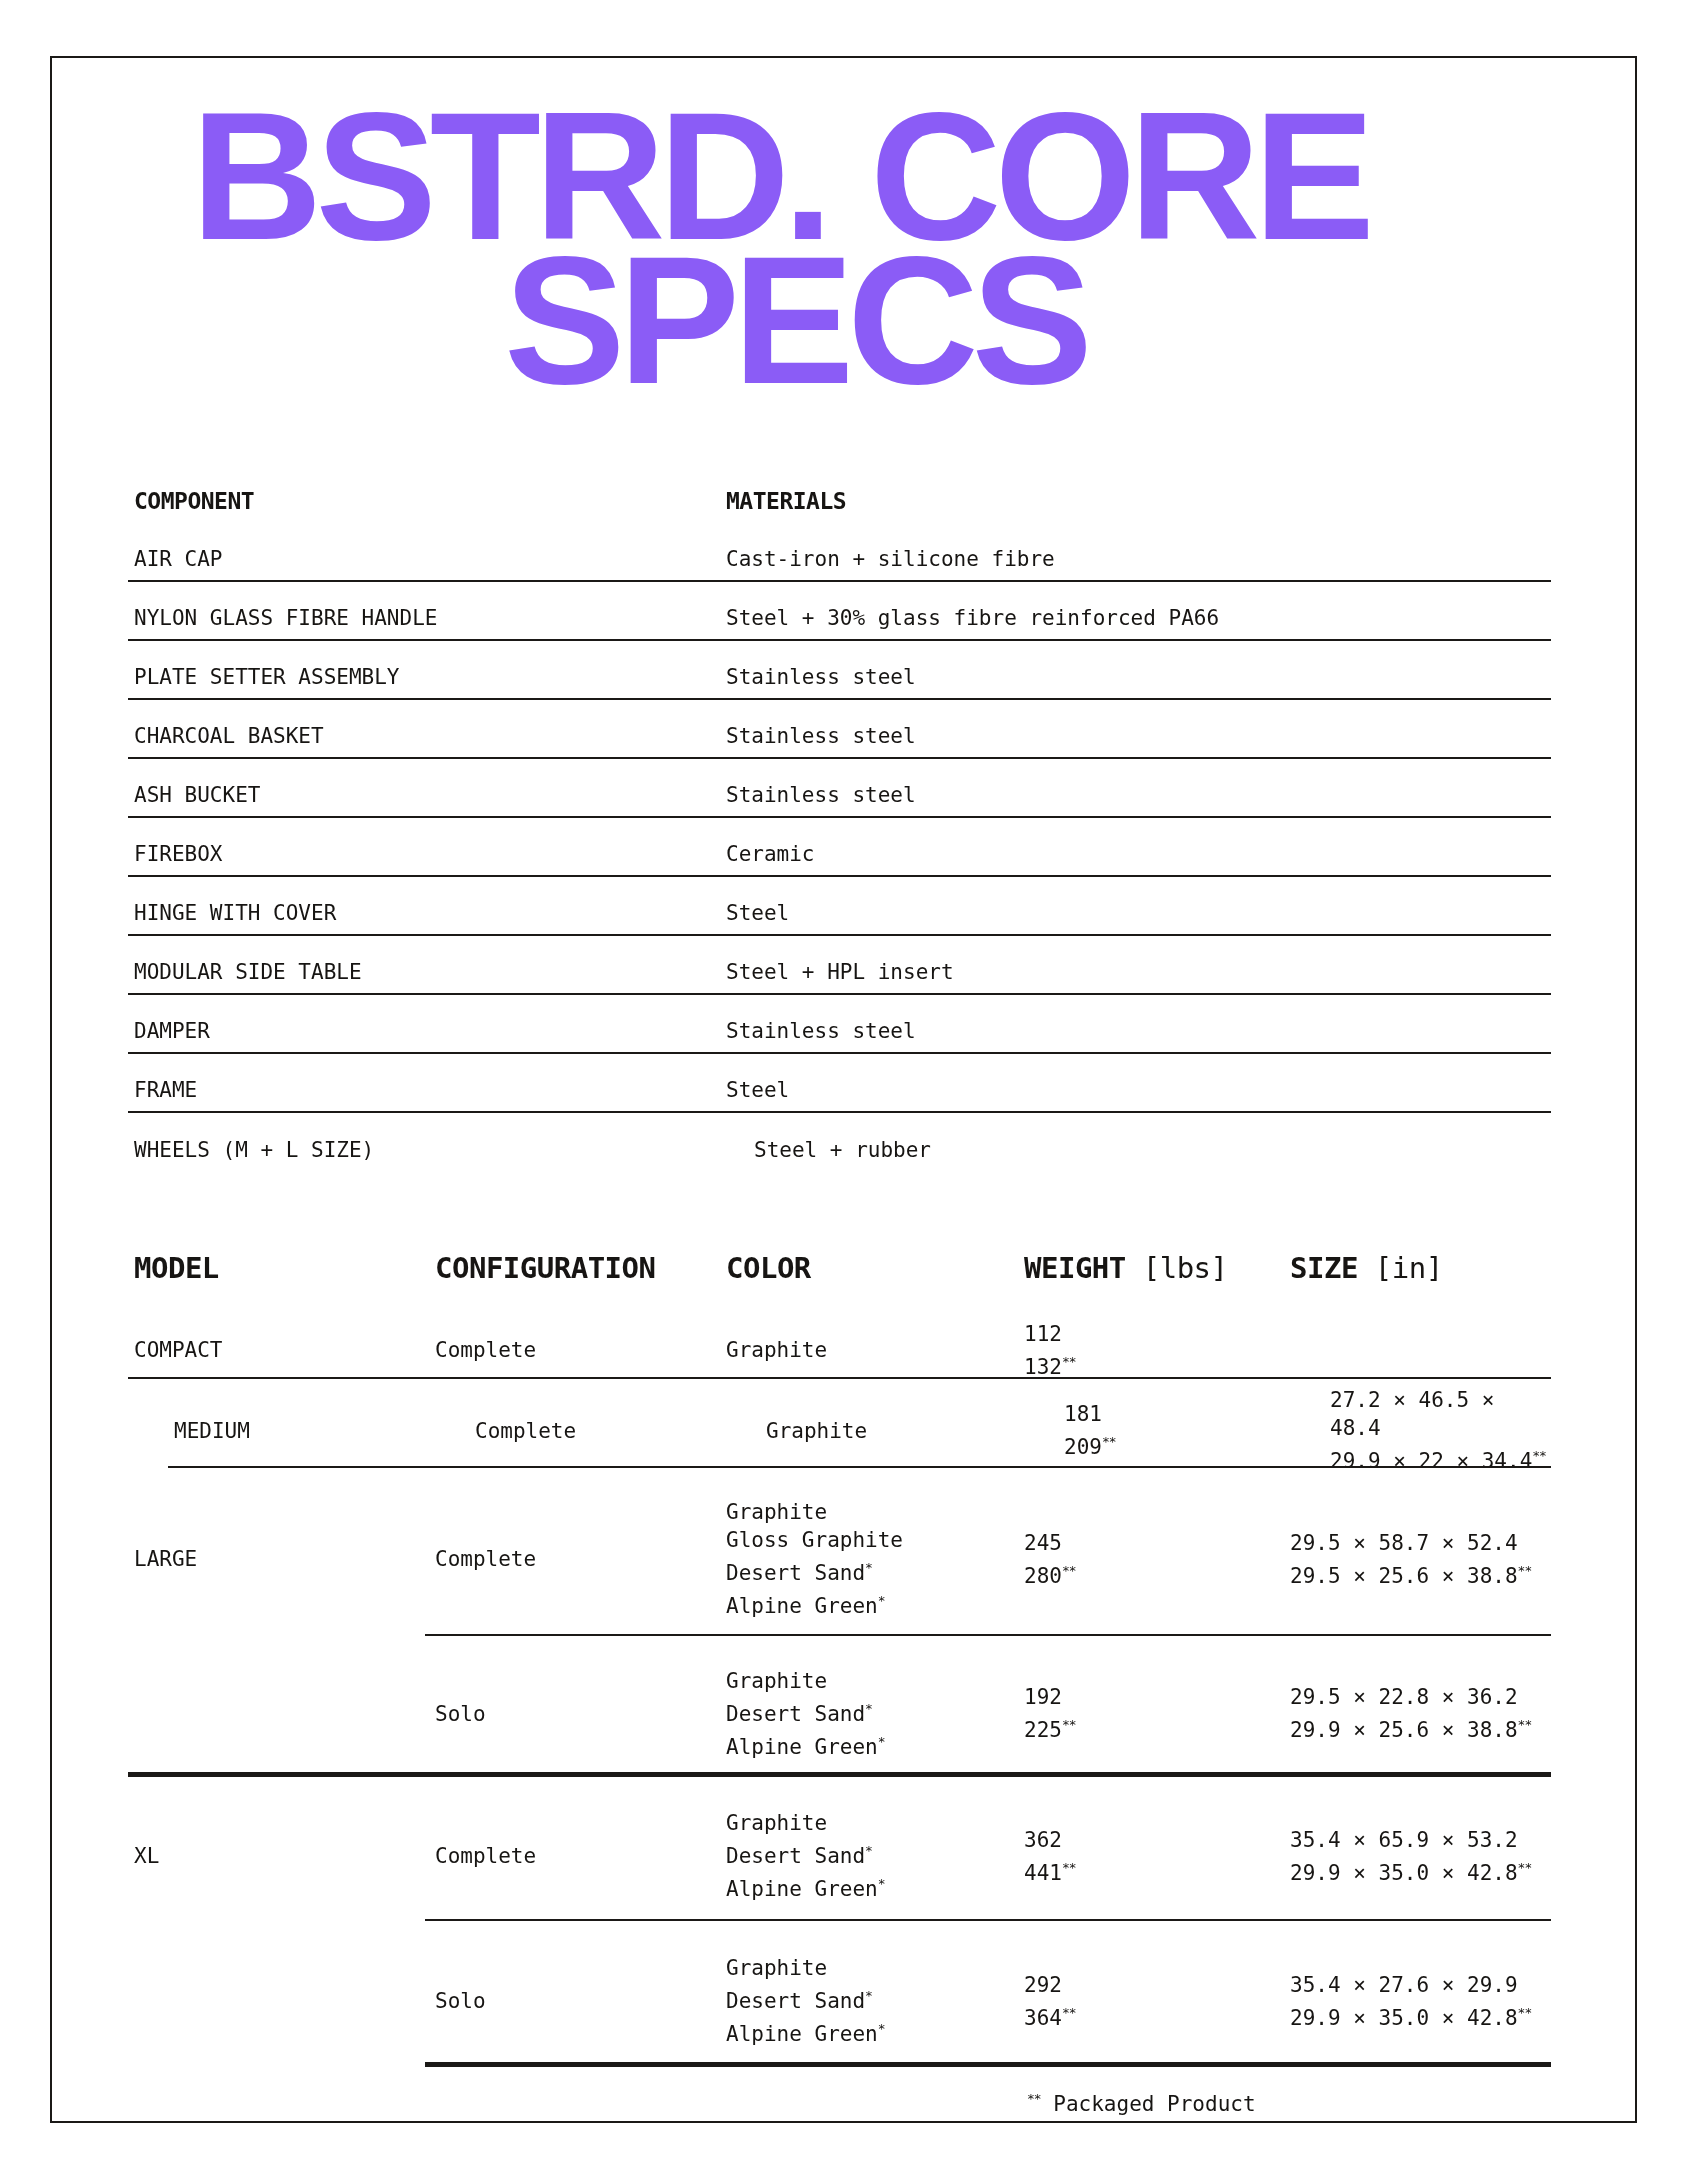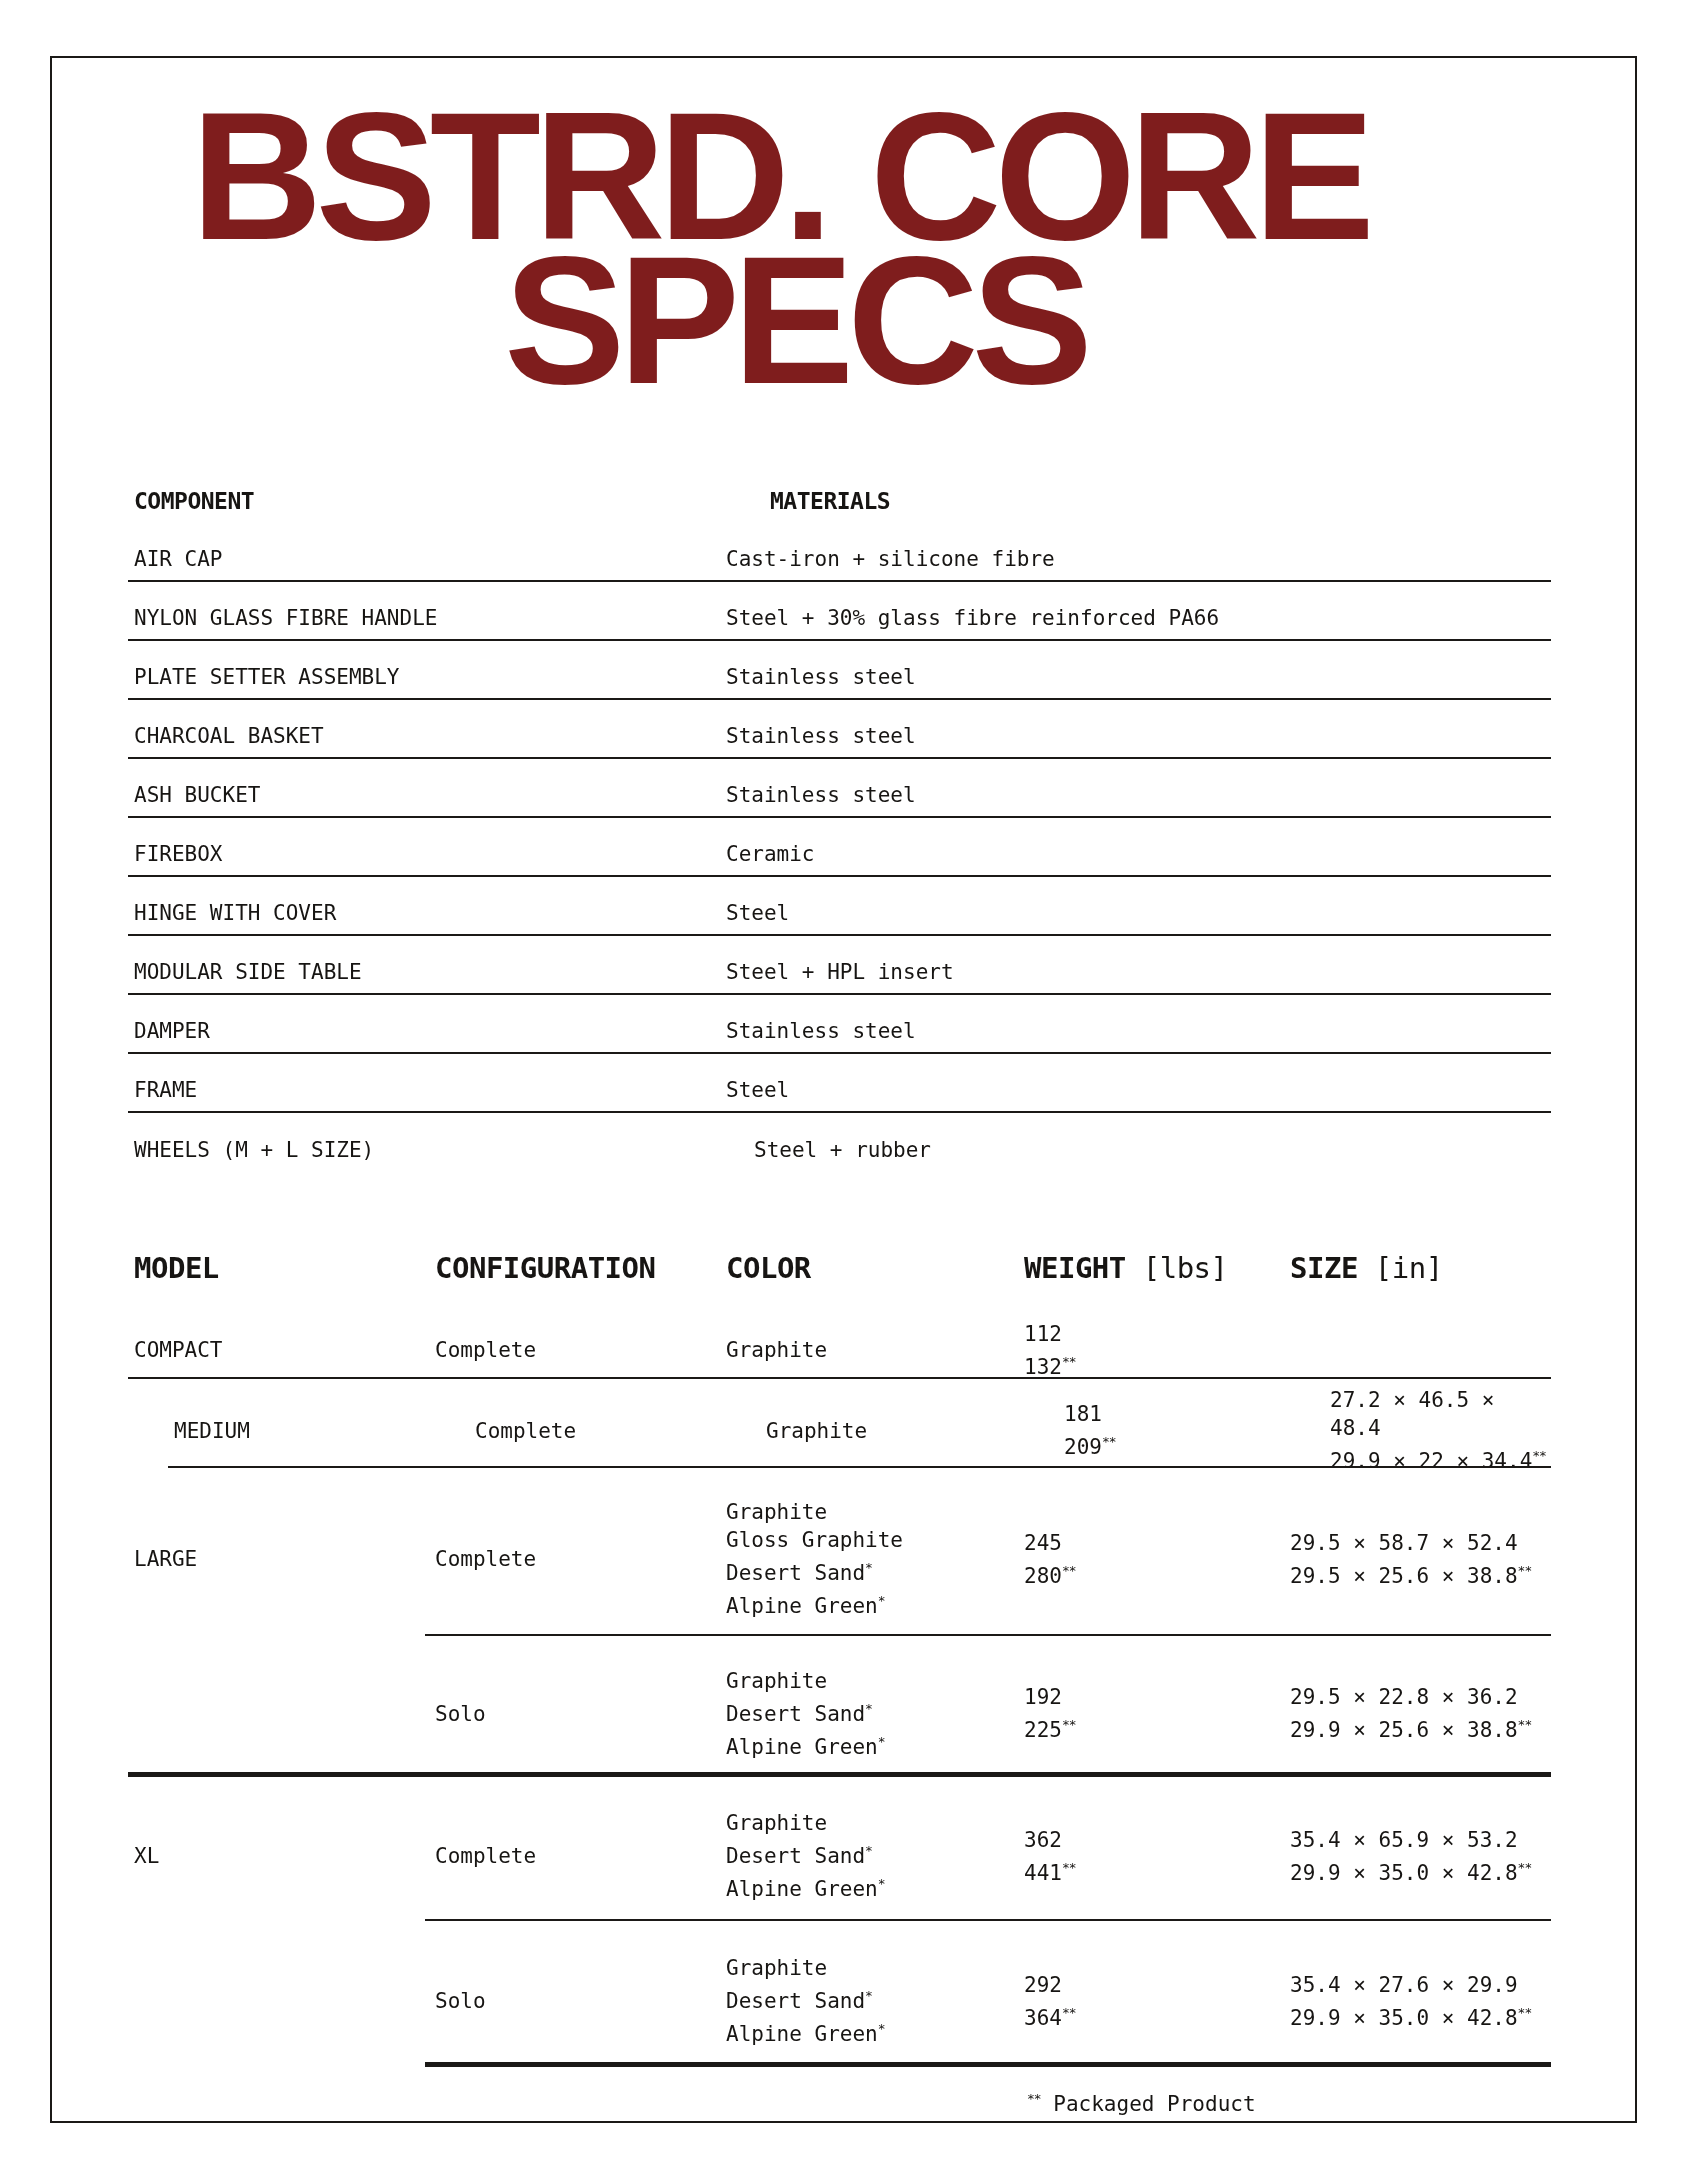--- a/index.html
+++ b/index.html
@@ -11,31 +11,31 @@
   }
   .frame{
     position:absolute;left:50px;top:56px;width:1587px;height:2067px;
     border:2px solid #1b1917;box-sizing:border-box;
   }
   
   .title{
     position:absolute;left:191px;top:104px;width:1208px;
     font-family:"Liberation Sans", sans-serif;font-weight:bold;
     font-size:182px;line-height:144px;letter-spacing:-7px;
-    color:#7f1d1d;white-space:nowrap;
+    color:#8b5cf6;white-space:nowrap;
   }
   .title .line2{text-align:center;}
   
   .cell{transform:translateY(7px);padding-left:6px;box-sizing:border-box;}
   sup{font-size:13px;vertical-align:super;letter-spacing:-1px;}
   
   .comp-table{position:absolute;left:128px;top:478px;width:1423px;}
   .comp-header{
     display:grid;grid-template-columns:592px 1fr;height:45px;align-items:center;
-    font-weight:bold;font-size:23px;letter-spacing:-0.5px;gap:44px;
+    font-weight:bold;font-size:23px;letter-spacing:-0.5px;
   }
   .comp-row{
     display:grid;grid-template-columns:592px 1fr;height:59px;align-items:center;
     font-size:21px;border-bottom:2px solid #1b1917;box-sizing:border-box;
   }
   .comp-row:last-child{border-bottom:none;gap:28px;}
   
   .model-table{position:absolute;left:128px;top:1228px;width:1423px;}
   .model-header{
     display:grid;grid-template-columns:301px 291px 298px 266px 1fr;height:79px;

